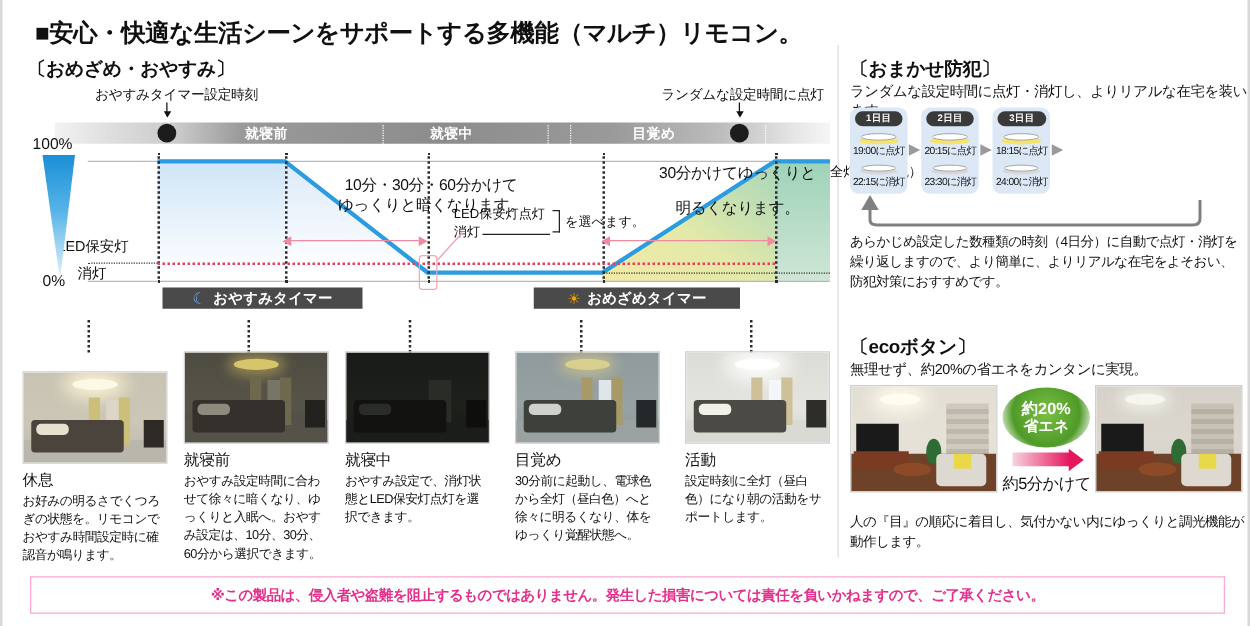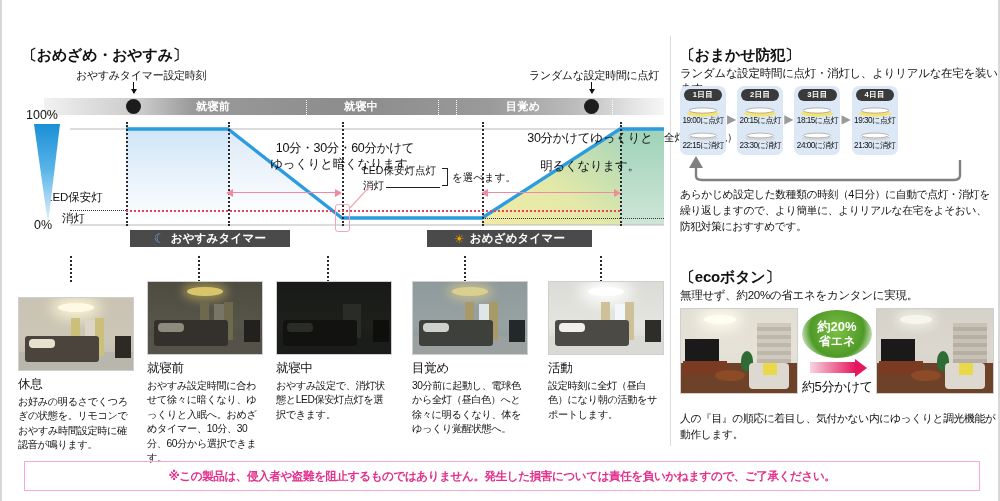--- a/index.html
+++ b/index.html
@@ -272,20 +272,21 @@
   #footer-text {
     font-size: 11.6px; color: #e2308c; font-weight: bold; letter-spacing: -0.45px;
     white-space: nowrap;
   }
 </style>
 </head>
 <body>
 
 <div id="page">
 
+  <div class="main-title">■安心・快適な生活シーンをサポートする多機能（マルチ）リモコン。</div>
 
   <div id="col-divider"></div>
 
   <div id="left">
 
     <div class="sec-title" id="sec-sleep-title">〔おめざめ・おやすみ〕</div>
 
     <div class="marker-cap" style="left:74px; top:68px;">おやすみタイマー設定時刻</div>
     <div class="marker-arrow" style="left:131px; top:82px;"></div>
 
@@ -437,21 +438,21 @@
           <div class="p-floor" style="background:#55524a;"></div>
           <div class="p-ceiling" style="background:#d8c56a;box-shadow:0 0 10px 5px rgba(215,195,100,0.5);"></div>
           <div class="p-curtain-l" style="left:52px;background:#6e684c;"></div>
           <div class="p-window" style="background:#787566;"></div>
           <div class="p-curtain-r" style="left:76px;background:#6e684c;"></div>
           <div class="p-bed" style="background:#34312c;"></div>
           <div class="p-pillow" style="background:#8d8a7e;"></div>
           <div class="p-tv" style="background:#23211e;"></div>
         </div>
         <div class="cap-title">就寝前</div>
-        <div class="cap-body">おやすみ設定時間に合わせて徐々に暗くなり、ゆっくりと入眠へ。おめざめタイマー、10分、30分、60分から選択できます。</div>
+        <div class="cap-body">おやすみ設定時間に合わせて徐々に暗くなり、ゆっくりと入眠へ。おやすみ設定は、10分、30分、60分から選択できます。</div>
       </div>
 
       <div class="photo-cell" style="left:258px;">
         <div class="photo">
           <div class="p-room" style="background:linear-gradient(to bottom,#181a17 0%,#1e201c 60%,#161815 100%);"></div>
           <div class="p-floor" style="background:#1b1d1a;"></div>
           <div class="p-window" style="left:58%;background:#2a2d27;"></div>
           <div class="p-bed" style="background:#121310;"></div>
           <div class="p-pillow" style="background:#2a2c27;"></div>
           <div class="p-tv" style="background:#0e0f0d;"></div>
@@ -554,37 +555,20 @@
           <svg viewBox="0 0 36 11" width="36" height="11">
             <ellipse cx="18" cy="7" rx="15" ry="2.6" fill="#d7d7d7"></ellipse>
             <ellipse cx="18" cy="4.5" rx="13.5" ry="2.4" fill="#fff" stroke="#9a9a9a" stroke-width="0.7"></ellipse>
           </svg>
         </div>
         <div class="day-time">24:00に消灯</div>
       </div>
 
       <div class="day-arrow">▶</div>
 
-      <div class="daycard">
-        <div class="day-pill">4日目</div>
-        <div class="lamp">
-          <svg viewBox="0 0 36 11" width="36" height="11">
-            <ellipse cx="18" cy="7.5" rx="16" ry="3" fill="#f5e36a"></ellipse>
-            <ellipse cx="18" cy="4.5" rx="14" ry="2.6" fill="#fff" stroke="#9a9a9a" stroke-width="0.7"></ellipse>
-          </svg>
-        </div>
-        <div class="day-time">19:30に点灯</div>
-        <div class="lamp">
-          <svg viewBox="0 0 36 11" width="36" height="11">
-            <ellipse cx="18" cy="7" rx="15" ry="2.6" fill="#d7d7d7"></ellipse>
-            <ellipse cx="18" cy="4.5" rx="13.5" ry="2.4" fill="#fff" stroke="#9a9a9a" stroke-width="0.7"></ellipse>
-          </svg>
-        </div>
-        <div class="day-time">21:30に消灯</div>
-      </div>
     </div>
 
     <svg class="loop-arrow" viewBox="0 0 290 26">
       <path d="M16,12 L16,20 Q16,24 22,24 L274,24 Q280,24 280,19 L280,4" fill="none" stroke="#808080" stroke-width="2.4"></path>
       <polygon points="16,0 9,12 23,12" fill="#808080"></polygon>
     </svg>
 
     <div id="sec-sec-body">あらかじめ設定した数種類の時刻（4日分）に自動で点灯・消灯を繰り返しますので、より簡単に、よりリアルな在宅をよそおい、防犯対策におすすめです。</div>
 
     <div class="sec-title" id="sec-eco-title">〔ecoボタン〕</div>

